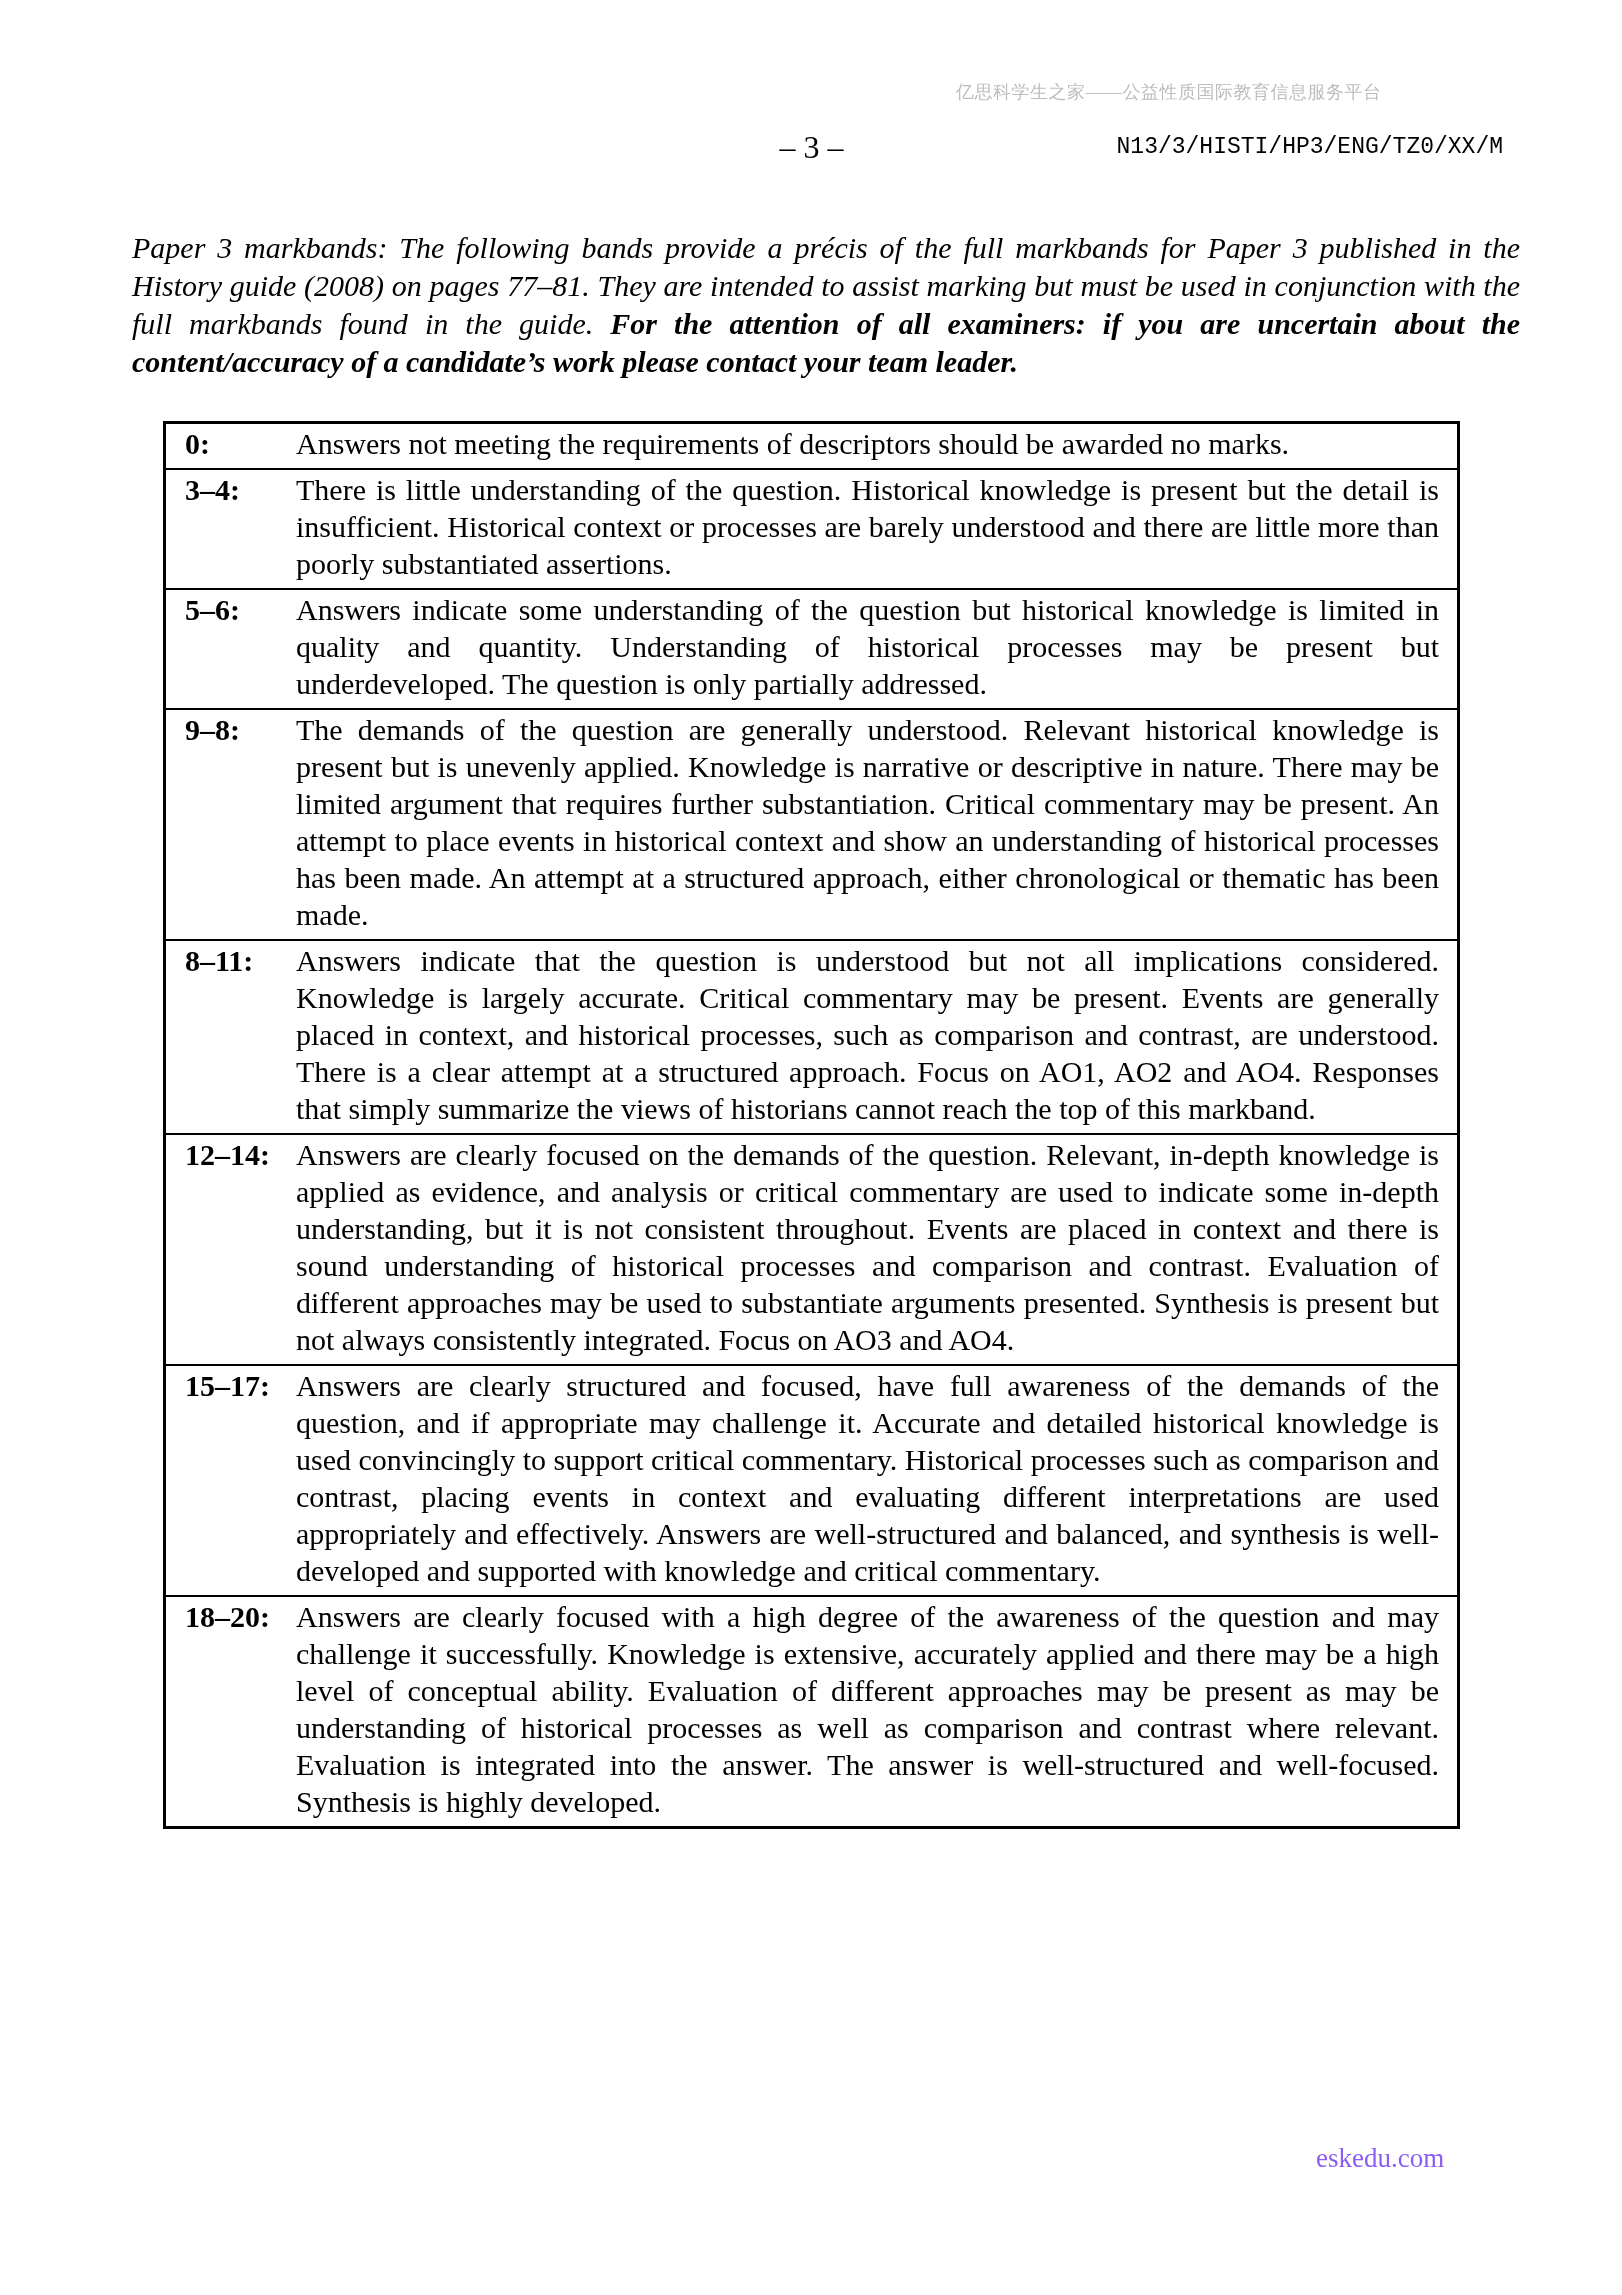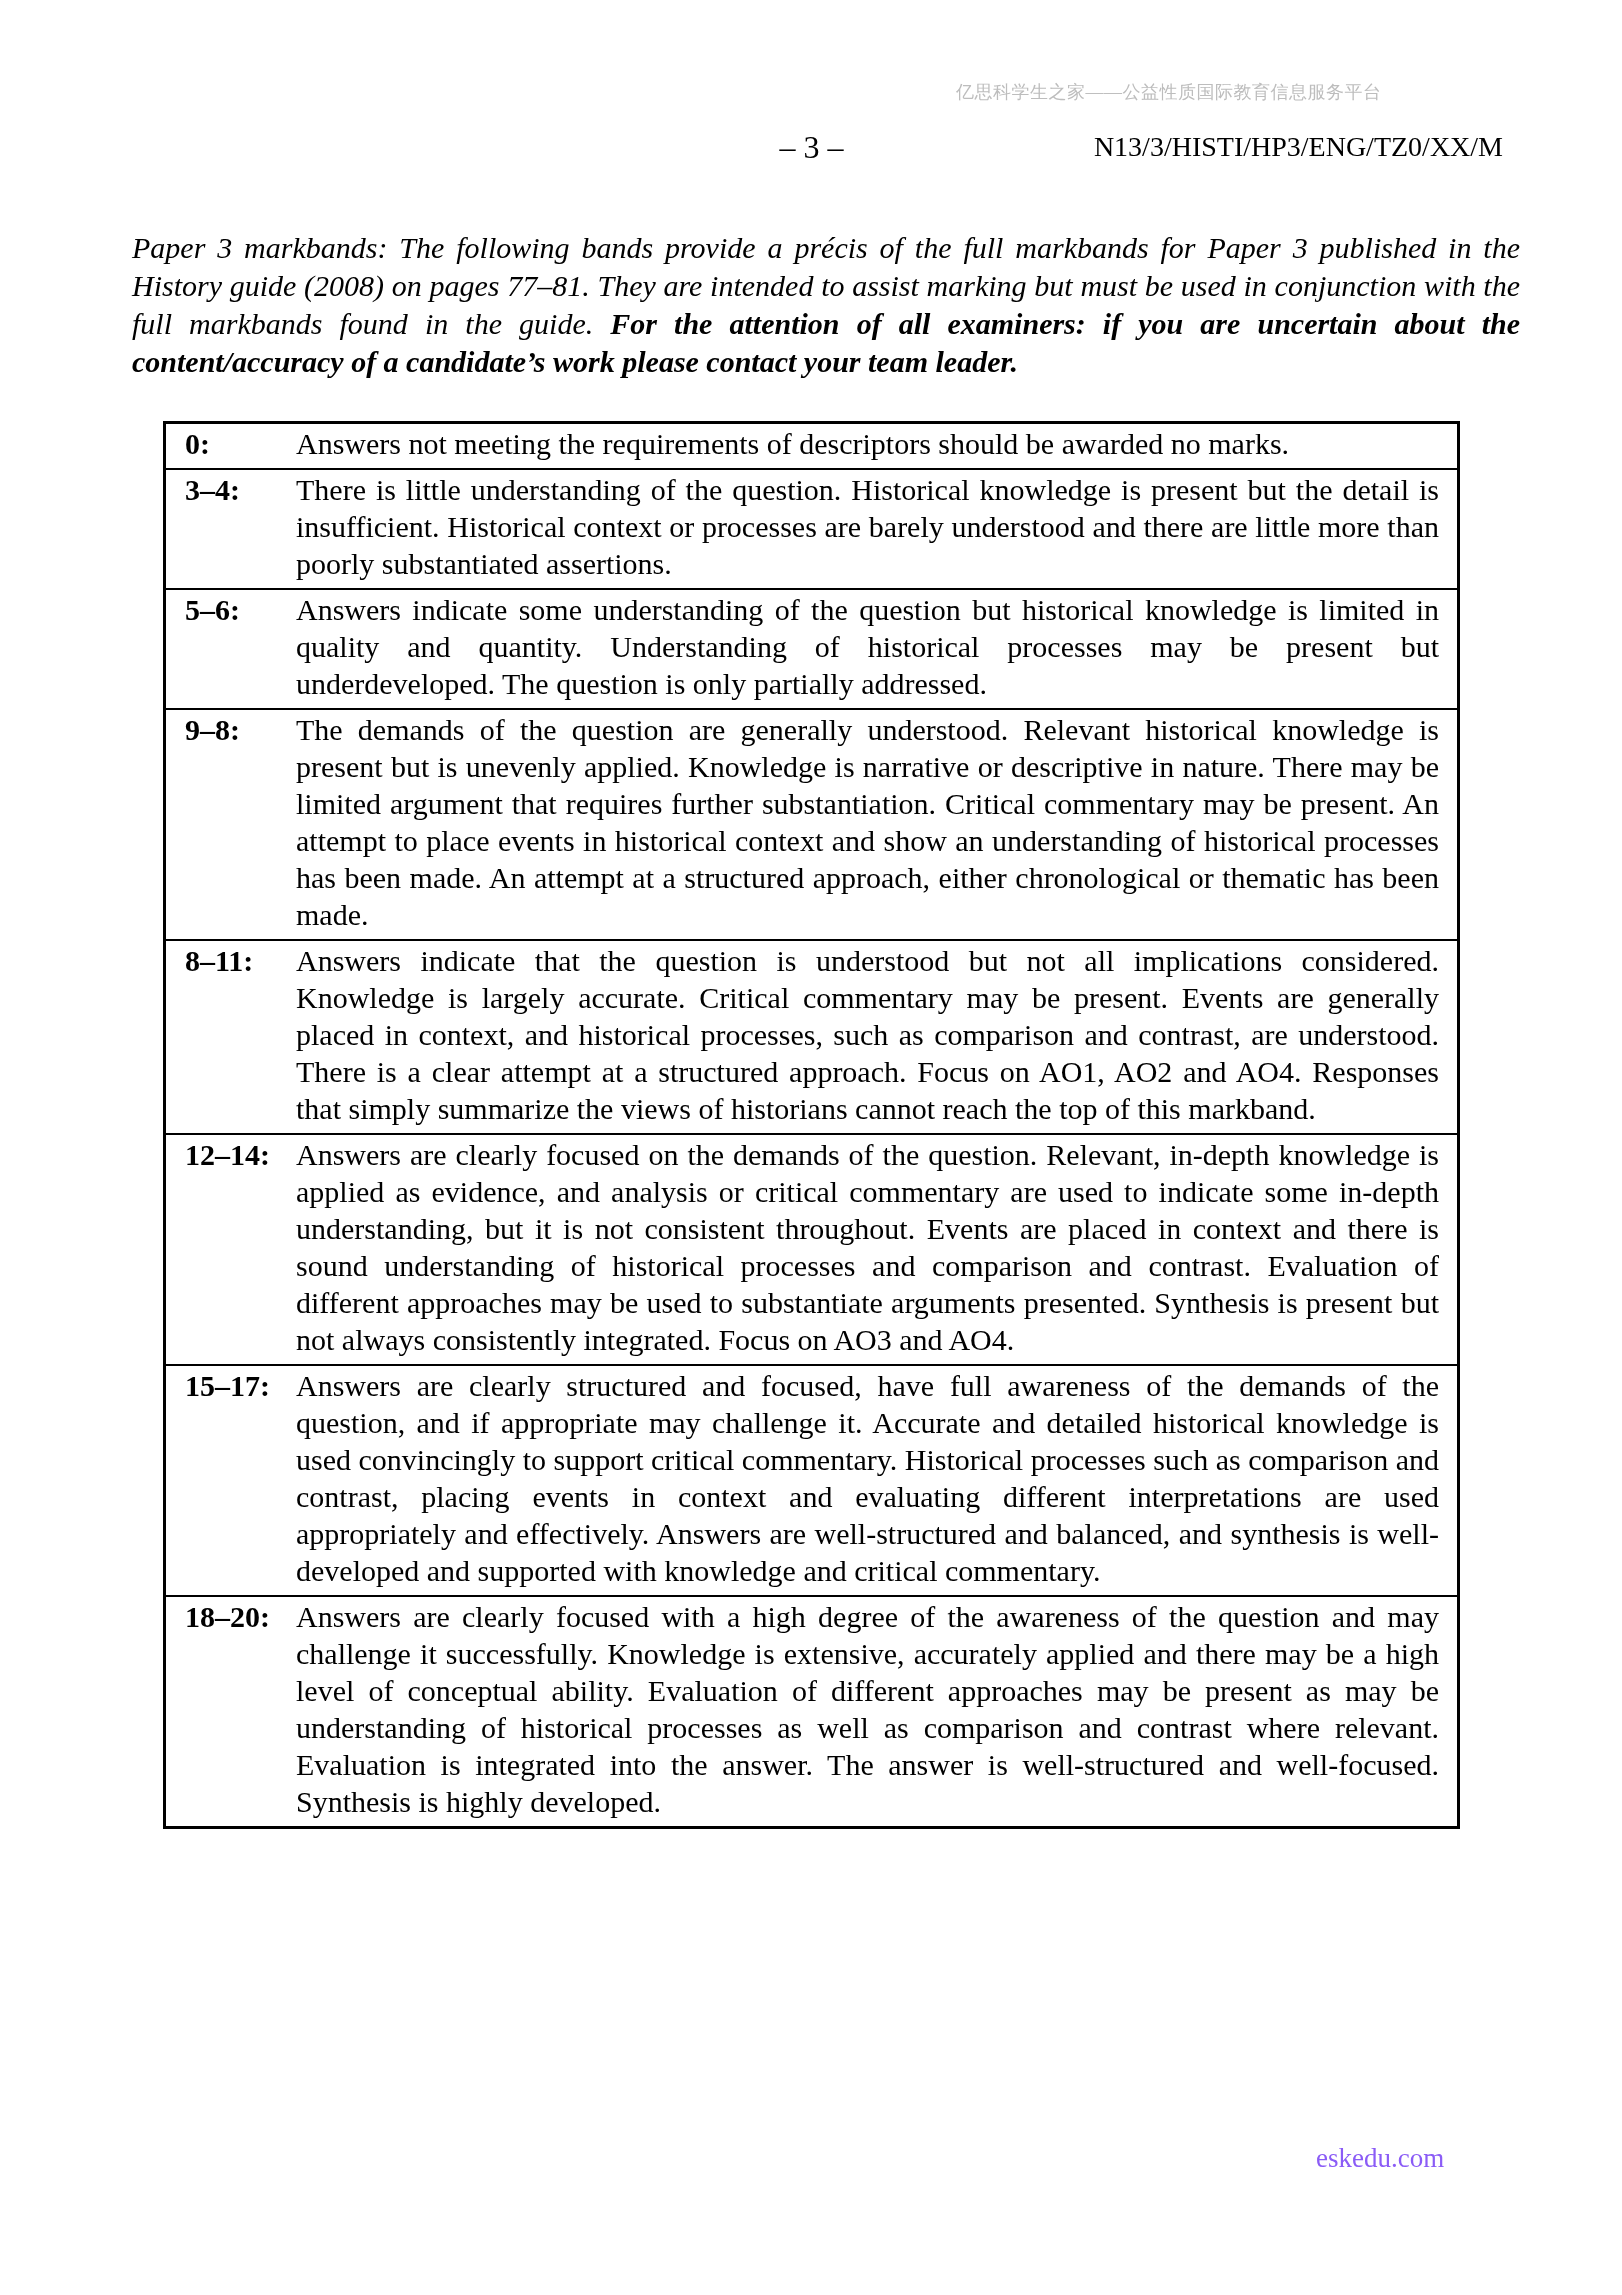--- a/index.html
+++ b/index.html
@@ -32,23 +32,24 @@
     left: 0;
     width: 1623px;
     text-align: center;
     font-size: 32px;
     line-height: 40px;
   }
   .ref-num {
     position: absolute;
     top: 127px;
     right: 120px;
-    font-size: 28px;
+    font-size: 23px;
     line-height: 40px;
     white-space: nowrap;
+    font-family: Liberation Mono, monospace;
   }
   .intro {
     position: absolute;
     top: 229px;
     left: 132px;
     width: 1388px;
     margin: 0;
     font-size: 30px;
     line-height: 38px;
     font-style: italic;

